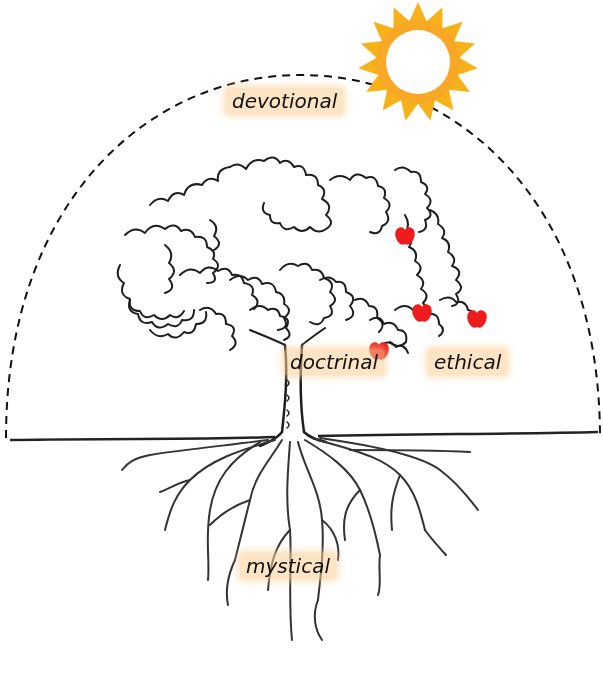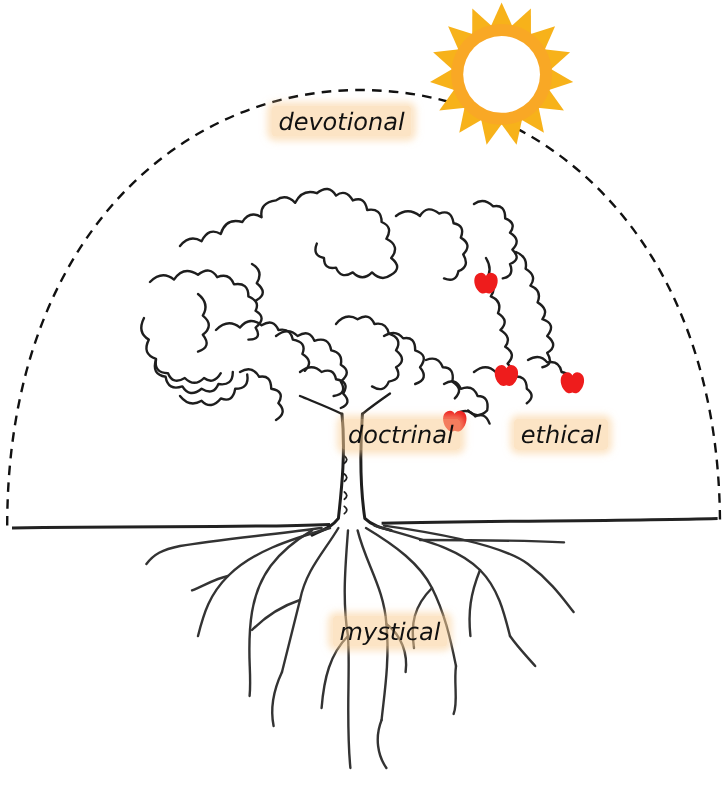--- a/index.html
+++ b/index.html
@@ -115,13 +115,13 @@
     <path d="M469,312 c3,-3 7,-2 8,1 c1,-3 5,-4 8,-1 c3,3 2,10 -2,14 c-2,2 -4,2 -6,1 c-2,1 -4,1 -6,-1 c-4,-4 -5,-11 -2,-14z"></path>
   </g>
   <g fill="#ee1c1c">
     <path d="M371,344 c3,-3 7,-2 8,1 c1,-3 5,-4 8,-1 c3,3 2,10 -2,14 c-2,2 -4,2 -6,1 c-2,1 -4,1 -6,-1 c-4,-4 -5,-11 -2,-14z"></path>
   </g>
 </svg>
 
 <div class="label" style="left:226px; top:88px;">devotional</div>
 <div class="label" style="left:236px; top:349px;margin-left:48px;">doctrinal</div>
 <div class="label" style="left:428px; top:349px;font-style:italic;">ethical</div>
-<div class="label" style="left:240px; top:513px;margin-left:37px;">mystical</div>
+<div class="label" style="left:240px; top:553px;">mystical</div>
 
 </body></html>

